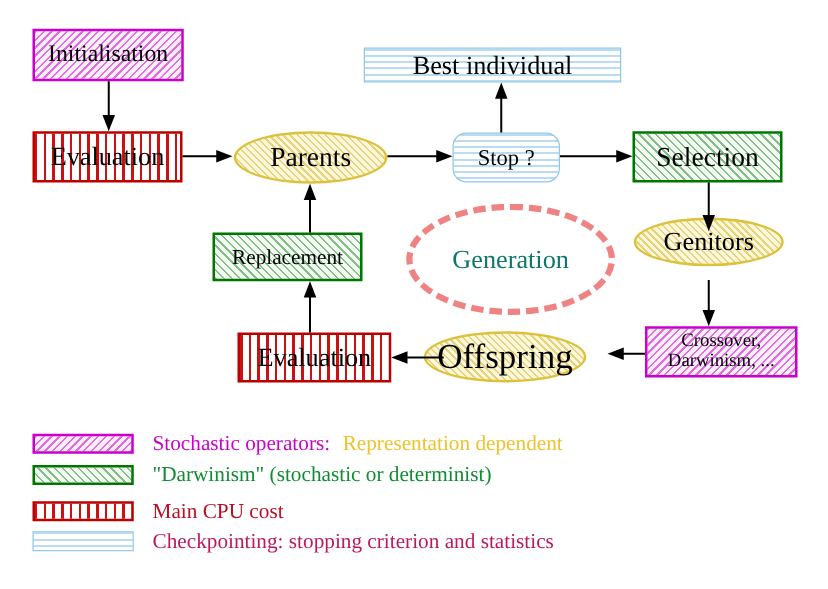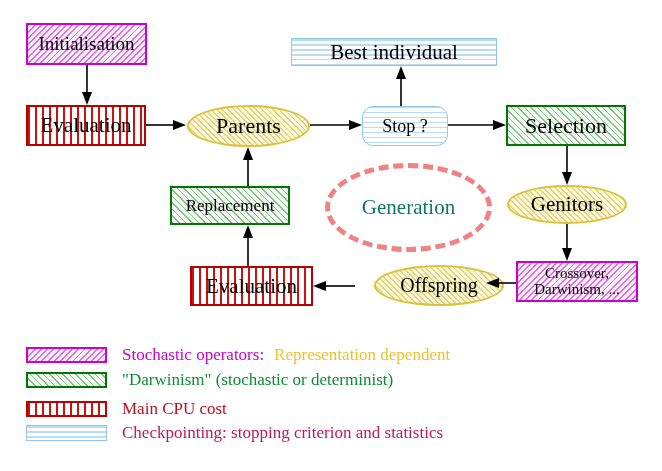--- a/index.html
+++ b/index.html
@@ -36,23 +36,23 @@
   .arrows{position:absolute;left:0;top:0;z-index:3;pointer-events:none;}
   .arrows line{stroke:#000;stroke-width:1.6;}
   .arrows polygon{fill:#000;}
   
   #init        {left:26px;  top:23px;  width:121px; height:42px; font-size:19px; z-index:2;}
   #evalTop     {left:26px;  top:105px; width:120px; height:41px; font-size:21px; z-index:2;}
   #parents     {left:187px; top:105px; width:123px; height:42px; font-size:22px; z-index:2;}
   #best        {left:291px; top:38px;  width:206px; height:28px; font-size:21px; z-index:2;}
   #stop        {left:362px; top:106px; width:86px;  height:40px; font-size:18px; z-index:2;}
   #selection   {left:506px; top:105px; width:120px; height:41px; font-size:22px; z-index:2;}
-  #genitors    {left:507px; top:185px; width:120px; height:39px; font-size:21px; z-index:2;font-family:Liberation Serif, serif;}
+  #genitors    {left:507px; top:174px; width:120px; height:39px; font-size:21px; z-index:2;font-family:Liberation Serif, serif;}
   #crossover   {left:516px; top:261px; width:122px; height:41px; font-size:15px; z-index:2; flex-direction:column;}
-  #offspring   {left:374px; top:265px; width:130px; height:41px; font-size:20px; z-index:2;}
+  #offspring   {left:339px; top:265px; width:130px; height:41px; font-size:28px; z-index:2;}
   #evalBottom  {left:190px; top:266px; width:123px; height:40px; font-size:21px; z-index:2;}
   #replacement {left:170px; top:186px; width:120px; height:39px; font-size:17px; z-index:2;}
   #generation  {
     left:325px; top:163px; width:167px; height:89px; font-size:21px; z-index:1;
     border:5px dashed #ef8383; border-radius:50%; color:#0f766e; background:transparent;
   }
   
   .legend-row{position:absolute;display:flex;align-items:center;}
   .legend-swatch{width:81px;height:16px;box-sizing:border-box;flex:0 0 auto;}
   .legend-label{position:absolute;left:96px;white-space:nowrap;font-size:17px;top:50%;transform:translateY(-50%);}

